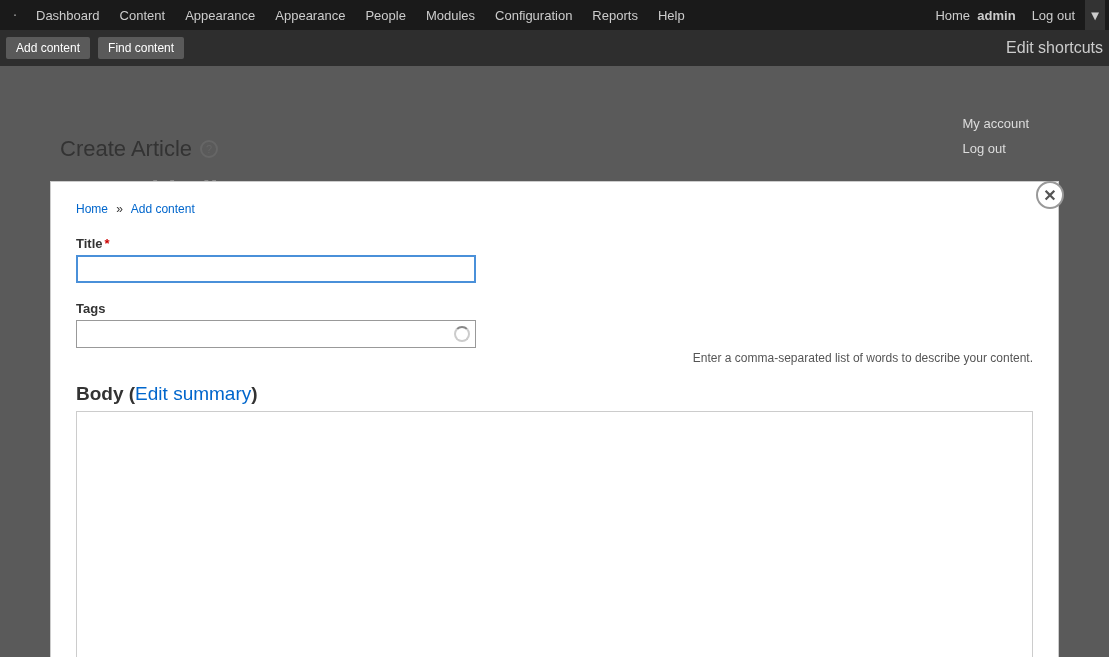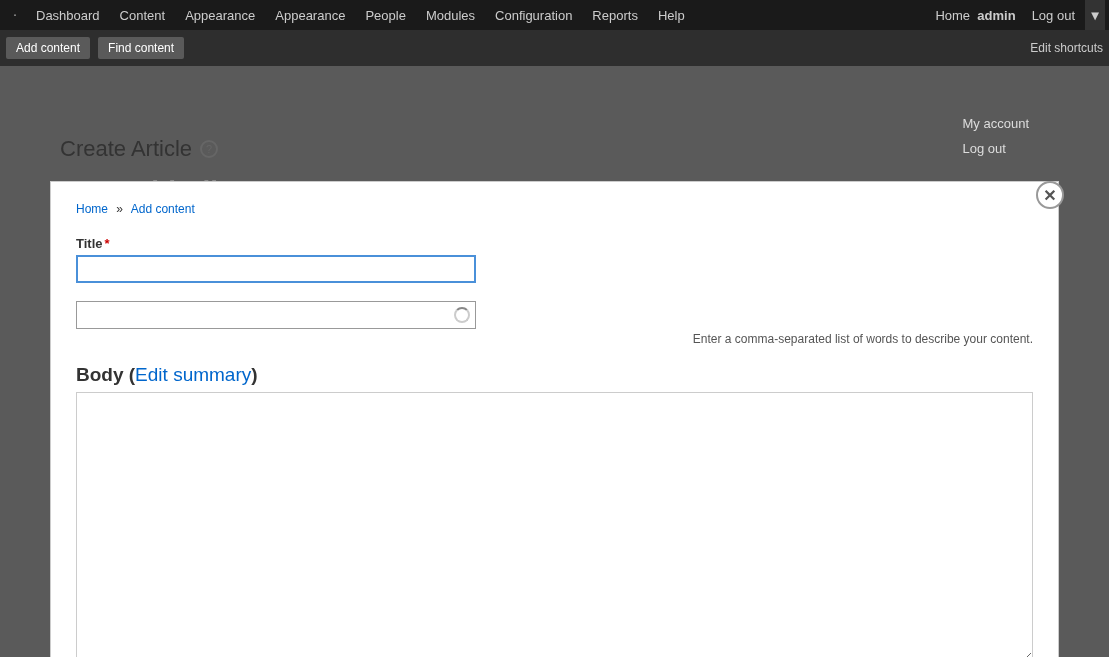--- a/index.html
+++ b/index.html
@@ -83,21 +83,21 @@
       color: #fff;
       border: none;
       padding: 4px 10px;
       font-size: 12px;
       cursor: pointer;
       border-radius: 2px;
     }
     .toolbar .edit-shortcuts {
       margin-left: auto;
       color: #ccc;
-      font-size: 12px;
+      font-size: 16px;
       cursor: pointer;
     }
 
     
     .bg-area {
       background: #5a5a5a;
       position: relative;
       min-height: 617px;
     }
 
@@ -343,20 +343,21 @@
     </div>
 
     <div class="field-group">
       <label class="field-label">
         <span>Title</span><span class="required">*</span>
       </label>
       <input type="text" class="title-input" style="">
     </div>
 
     <div class="field-group">
+      <label class="field-label">Tags</label>
       <div class="tags-input-wrapper">
         <input type="text" class="tags-input" style="">
         <div class="tags-spinner"></div>
       </div>
       <div class="field-hint">Enter a comma-separated list of words to describe your content.</div>
     </div>
 
     <div class="field-group">
       <div class="body-label">
         <span>Body</span>

